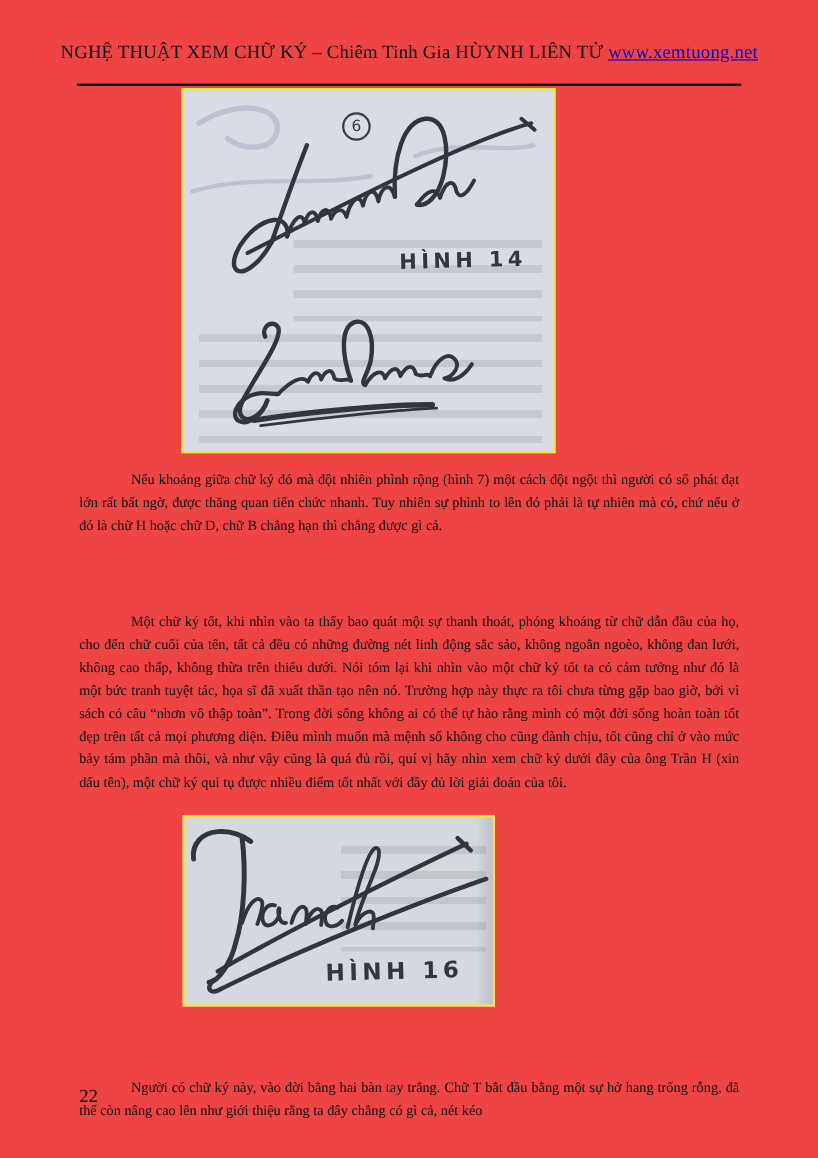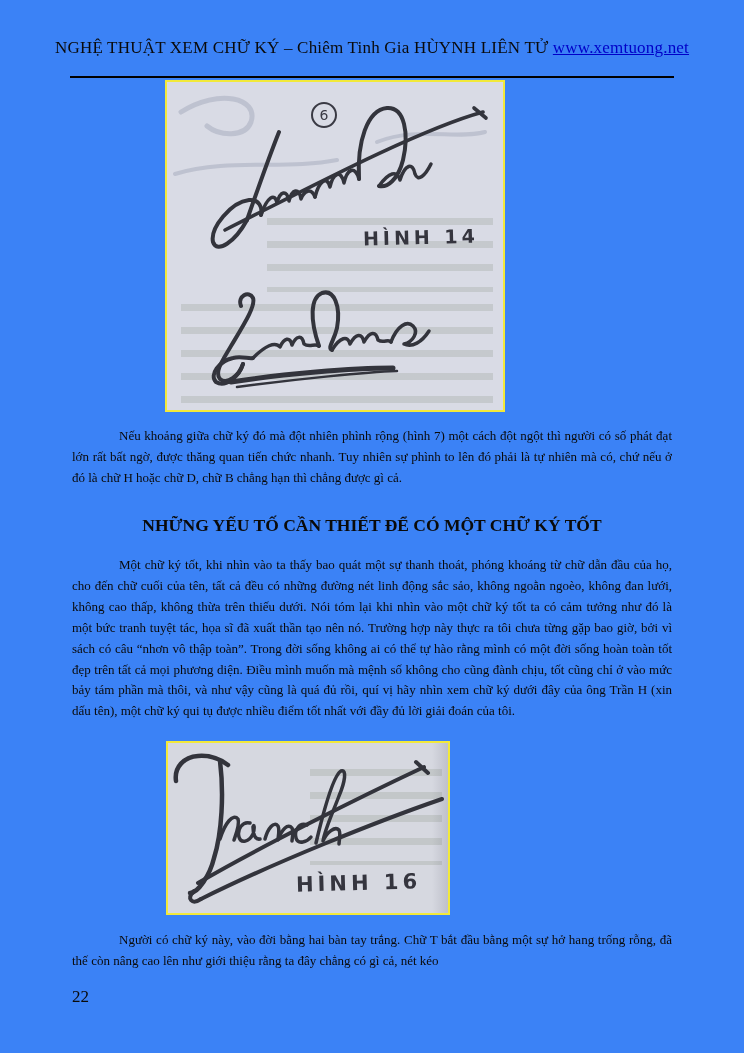--- a/index.html
+++ b/index.html
@@ -1,17 +1,17 @@
 <!DOCTYPE html>
 <html lang="vi"><head>
 <meta charset="utf-8">
 <style>
   html,body { margin:0; padding:0; background:#ffffff; }
   .page {
-    position:relative; width:744px; height:1053px; background:#3b82f6;
+    position:relative; width:744px; height:1053px; background:#ef4444;
     font-family:"Liberation Serif", serif; color:#0a0a0a; overflow:hidden;
   }
   
   .header {
     position:absolute; top:38px; left:20px; width:704px;
     font-size:17px; text-align:center; white-space:nowrap;
     letter-spacing:0.2px;
   }
   .site-link { color:#0000c8; text-decoration:underline; cursor:pointer; }
   .header-rule {
@@ -49,21 +49,21 @@
   }
   .figcap-1 { left:196px; top:144px; font-size:19px; }
   .figcap-2 { left:128px; top:128px; font-size:21px; }
   
   .para {
     position:absolute; left:72px; width:600px;
     font-size:13px; line-height:20.9px; text-align:justify; text-indent:47px;
   }
   .p1 { top:413px; }
   .p2 { top:542px; }
-  .p3 { top:882px;margin-top:48px; }
+  .p3 { top:931px;margin-top:48px; }
   .section-heading {
     position:absolute; left:72px; top:515px; width:600px;
     text-align:center; font-weight:bold; font-size:17.5px;
   }
   .page-number {
     position:absolute; top:987px; left:72px; width:600px;
     text-align:left; font-size:17px;
   }
   .sig-stroke { fill:none; stroke:#33343c; stroke-linecap:round; stroke-linejoin:round; }
   .ghost-stroke { fill:none; stroke:rgba(128,136,158,0.30); stroke-linecap:round; }
@@ -112,21 +112,20 @@
       </g>
     </svg>
     <div class="badge-6">
       <span>6</span>
     </div>
     <div class="figcap figcap-1">HÌNH 14</div>
   </div>
 
   <p class="para p1">Nếu khoảng giữa chữ ký đó mà đột nhiên phình rộng (hình 7) một cách đột ngột thì người có số phát đạt lớn rất bất ngờ, được thăng quan tiến chức nhanh. Tuy nhiên sự phình to lên đó phải là tự nhiên mà có, chứ nếu ở đó là chữ H hoặc chữ D, chữ B chẳng hạn thì chẳng được gì cả.</p>
 
-  <div class="section-heading">NHỮNG YẾU TỐ CẦN THIẾT ĐỂ CÓ MỘT CHỮ KÝ TỐT</div>
 
   <p class="para p2">Một chữ ký tốt, khi nhìn vào ta thấy bao quát một sự thanh thoát, phóng khoáng từ chữ dẫn đầu của họ, cho đến chữ cuối của tên, tất cả đều có những đường nét linh động sắc sảo, không ngoằn ngoèo, không đan lưới, không cao thấp, không thừa trên thiếu dưới. Nói tóm lại khi nhìn vào một chữ ký tốt ta có cảm tưởng như đó là một bức tranh tuyệt tác, họa sĩ đã xuất thần tạo nên nó. Trường hợp này thực ra tôi chưa từng gặp bao giờ, bởi vì sách có câu “nhơn vô thập toàn”. Trong đời sống không ai có thể tự hào rằng mình có một đời sống hoàn toàn tốt đẹp trên tất cả mọi phương diện. Điều mình muốn mà mệnh số không cho cũng đành chịu, tốt cũng chỉ ở vào mức bảy tám phần mà thôi, và như vậy cũng là quá đủ rồi, quí vị hãy nhìn xem chữ ký dưới đây của ông Trần H (xin dấu tên), một chữ ký qui tụ được nhiều điểm tốt nhất với đầy đủ lời giải đoán của tôi.</p>
 
   <div class="fig fig-2">
     <div class="ghost-rows" style="left:142px; top:26px; width:132px; height:96px;"></div>
     <svg width="280" height="170" viewBox="0 0 280 170">
       <g>
         <path class="sig-stroke" stroke-width="4.5" d="M8,38 C6,24 16,14 30,13 C42,12 52,16 60,22"></path>
         <path class="sig-stroke" stroke-width="4.5" d="M52,18 C56,50 54,90 46,115 C42,132 30,150 22,150"></path>
         <path class="sig-stroke" stroke-width="3.5" d="M52,96 C57,80 65,70 70,76 C72,81 68,91 66,97"></path>

